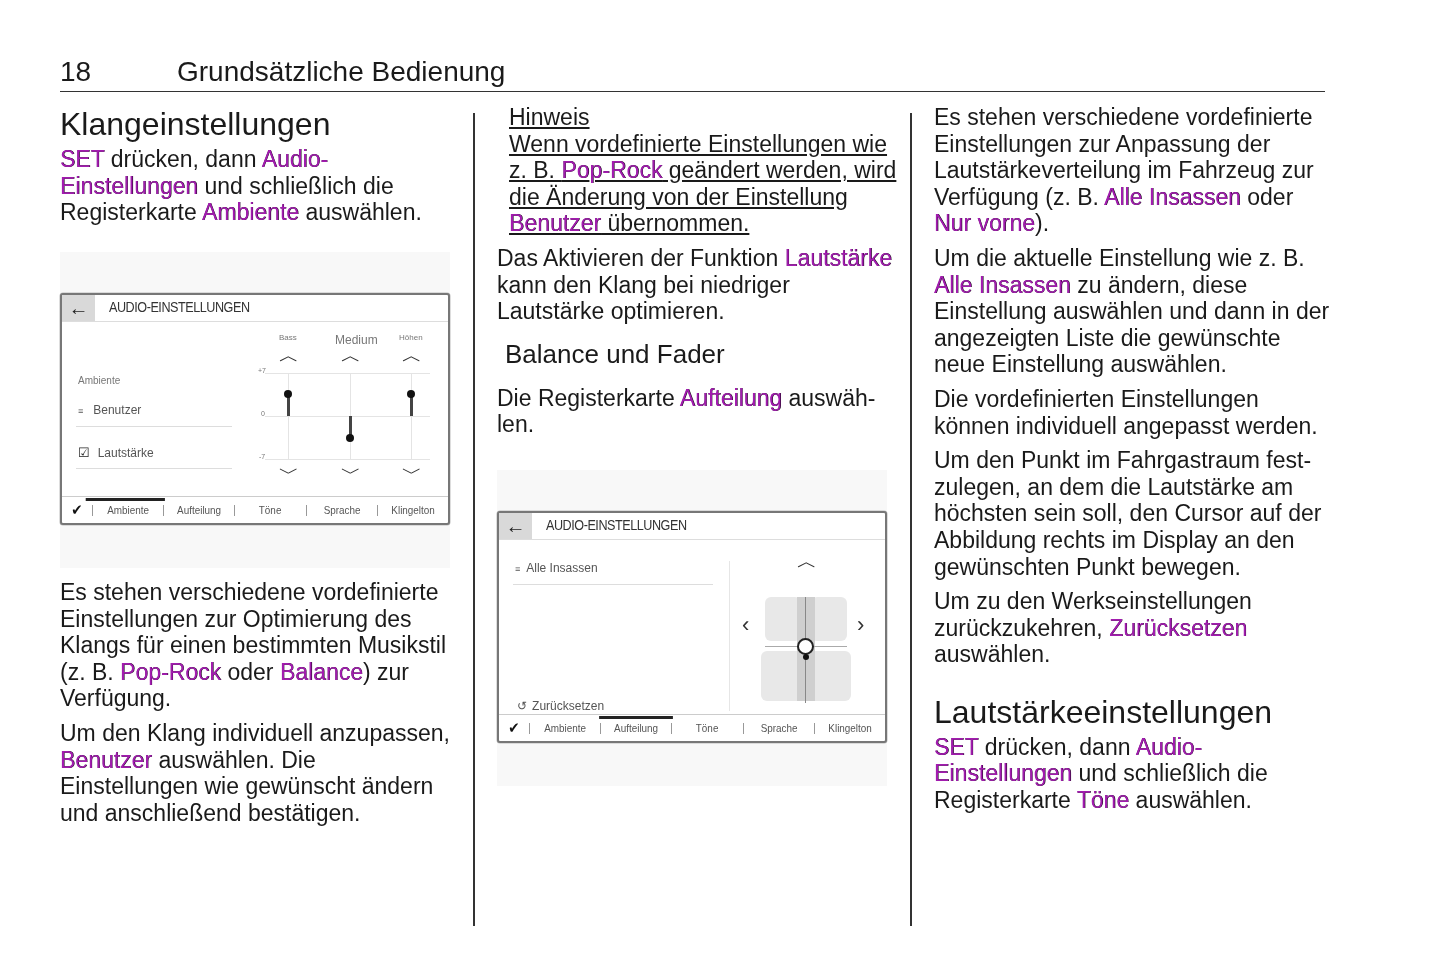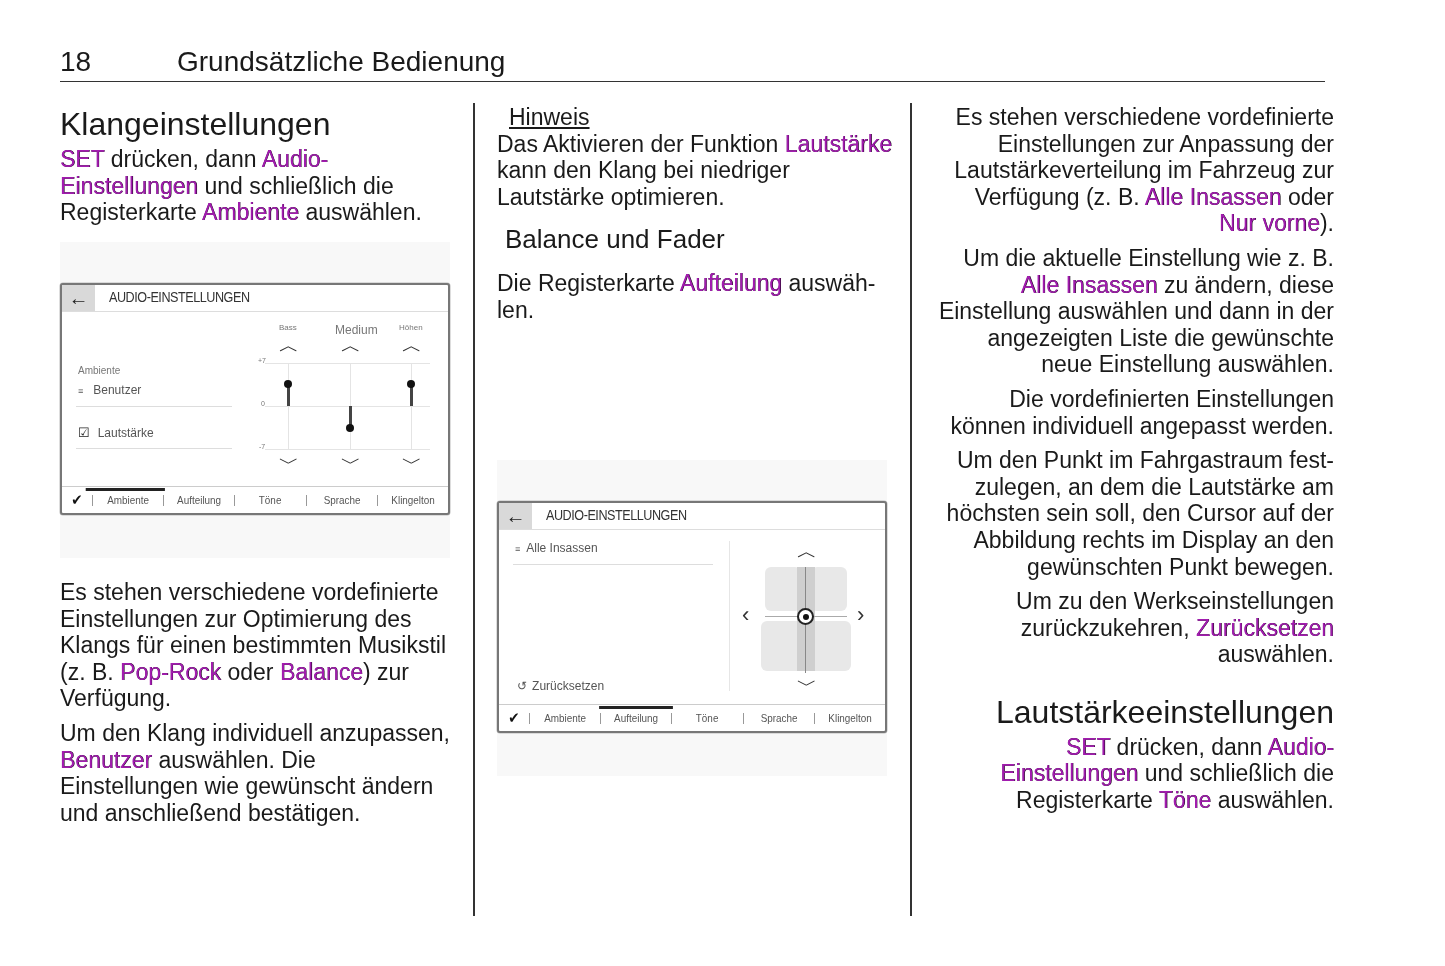--- a/index.html
+++ b/index.html
@@ -1,20 +1,20 @@
 <!DOCTYPE html>
 <html><head>
 <meta charset="utf-8">
 <style>
   html, body { margin: 0; padding: 0; }
   body {
     width: 1445px; height: 966px; background: #ffffff; position: relative; overflow: hidden;
     font-family: "Liberation Sans", "DejaVu Sans", sans-serif; color: #1a1a1a;
   }
-  .abs { position: absolute; }
+  .abs { position: absolute; margin-top: 10px; }
   .page-header { left: 60px; top: 44px; width: 1265px; height: 37px; border-bottom: 1.5px solid #333; }
   .page-num { position: absolute; left: 0; top: 2px; font-size: 28px; }
   .page-title { position: absolute; left: 117px; top: 2px; font-size: 28px; }
   .col-divider { width: 1.5px; background: #333; }
   .col { position: absolute; font-size: 23px; line-height: 26.6px; }
   .col p { margin: 0 0 8px 0; }
   b { font-weight: normal; color: #a21caf; text-shadow: 0.4px 0 0 #000; }
   h1.sec { font-weight: normal; font-size: 32px; margin: 0 0 2px 0; line-height: 40px; }
   h2.sub { font-weight: normal; font-size: 26px; margin: 14px 0 16px 8px; line-height: 30px; }
   .hinweis { margin-left: 12px; text-decoration: underline; }
@@ -113,20 +113,21 @@
 </div>
 
 <div class="col" style="left:60px; top:579px; width:400px;">
   <p><span>Es stehen verschiedene vordefinierte Einstellungen zur Optimierung des Klangs für einen bestimmten Musik­stil (z. B. </span><b>Pop-Rock</b><span> oder </span><b>Balance</b><span>) zur Verfügung.</span></p>
   <p><span>Um den Klang individuell anzupas­sen, </span><b>Benutzer</b><span> auswählen. Die Einstellungen wie gewünscht ändern und anschließend bestätigen.</span></p>
 </div>
 
 <div class="col" style="left:497px; top:104px; width:400px;">
   <div class="hinweis">
     <div>Hinweis</div>
+    <p><span>Wenn vordefinierte Einstellungen wie z. B. </span><b>Pop-Rock</b><span> geändert werden, wird die Änderung von der Einstellung </span><b>Benutzer</b><span> übernommen.</span></p>
   </div>
   <p><span>Das Aktivieren der Funktion </span><b>Lautstärke</b><span> kann den Klang bei nied­riger Lautstärke optimieren.</span></p>
   <h2 class="sub">Balance und Fader</h2>
   <p><span>Die Registerkarte </span><b>Aufteilung</b><span> auswäh­len.</span></p>
 </div>
 
 <div class="abs fig-bg" style="left:497px; top:460px; width:390px; height:316px;">
   <div class="screen" style="left:0px; top:41px; width:386px; height:228px;">
     <div class="titlebar">
       <div class="back">←</div>
@@ -166,21 +167,21 @@
       <div class="tab-sep"></div>
       <div class="tab">Töne</div>
       <div class="tab-sep"></div>
       <div class="tab">Sprache</div>
       <div class="tab-sep"></div>
       <div class="tab">Klingelton</div>
     </div>
   </div>
 </div>
 
-<div class="col" style="left:934px; top:104px; width:400px;text-align:right;">
+<div class="col" style="left:934px; top:104px; width:400px;">
   <p><span>Es stehen verschiedene vordefinierte Einstellungen zur Anpassung der Lautstärkeverteilung im Fahrzeug zur Verfügung (z. B. </span><b>Alle Insassen</b><span> oder </span><b>Nur vorne</b><span>).</span></p>
   <p><span>Um die aktuelle Einstellung wie z. B. </span><b>Alle Insassen</b><span> zu ändern, diese Einstellung auswählen und dann in der angezeigten Liste die gewünschte neue Einstellung auswählen.</span></p>
   <p>Die vordefinierten Einstellungen können individuell angepasst werden.</p>
   <p>Um den Punkt im Fahrgastraum fest­zulegen, an dem die Lautstärke am höchsten sein soll, den Cursor auf der Abbildung rechts im Display an den gewünschten Punkt bewegen.</p>
   <p><span>Um zu den Werkseinstellungen zurückzukehren, </span><b>Zurücksetzen</b><span> auswählen.</span></p>
   <h1 class="sec" style="margin-top:24px;">Lautstärkeeinstellungen</h1>
   <p><b>SET</b><span> drücken, dann </span><b>Audio-Einstellungen</b><span> und schließlich die Registerkarte </span><b>Töne</b><span> auswählen.</span></p>
 </div>
 
 </body></html>

